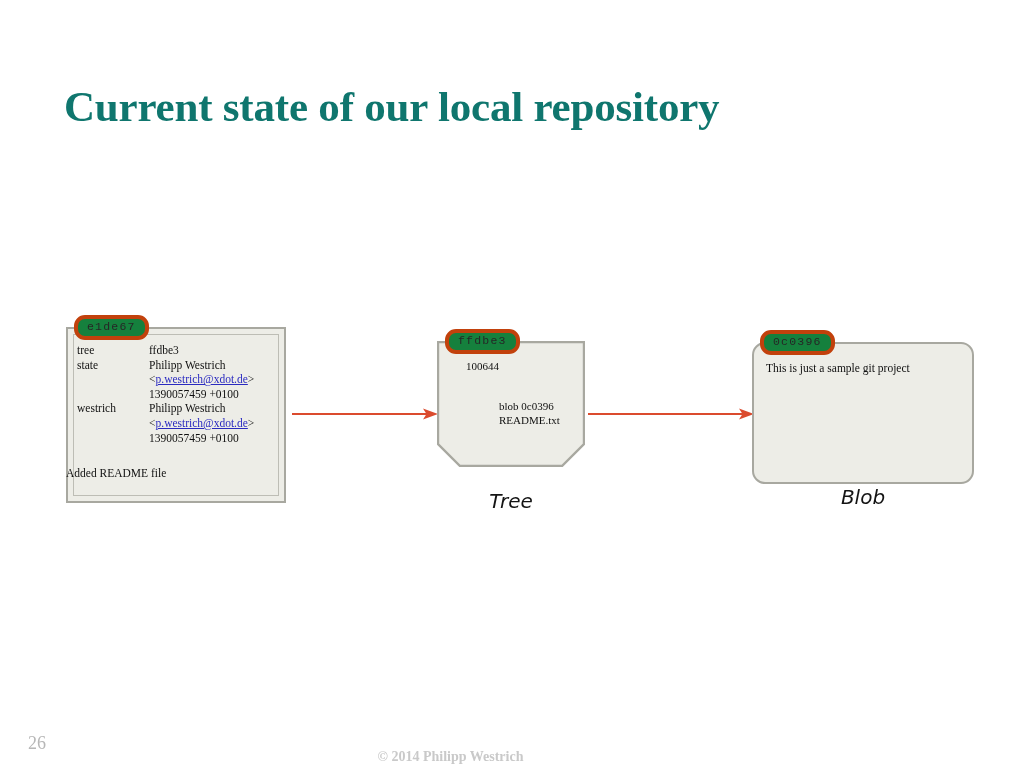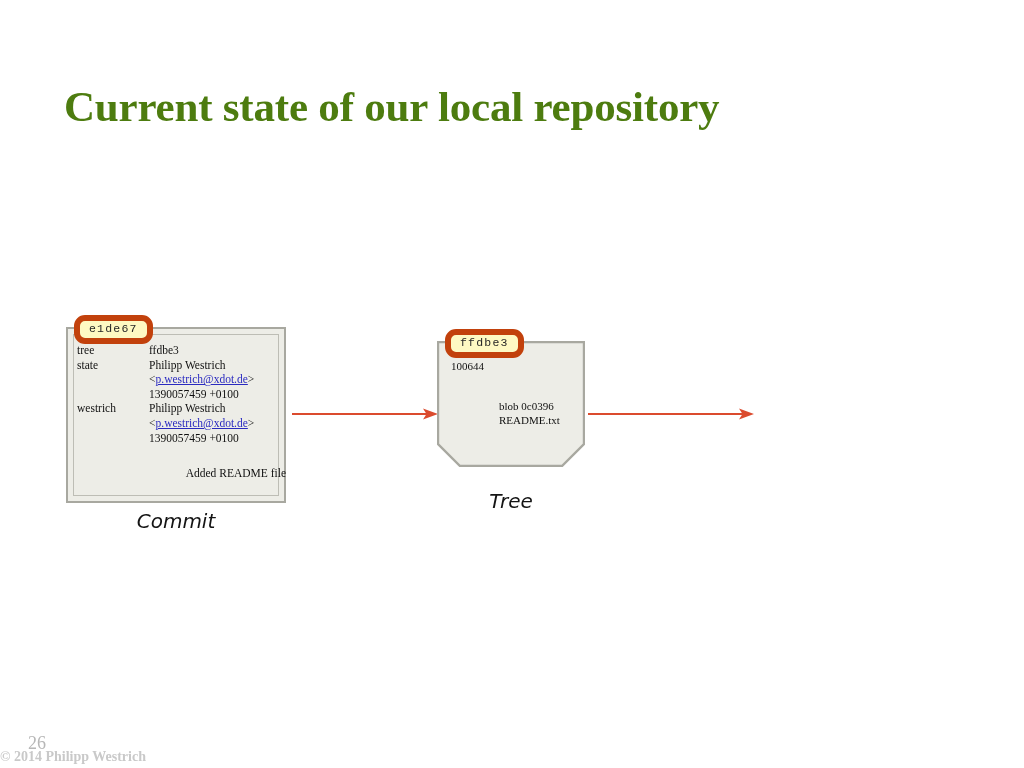--- a/index.html
+++ b/index.html
@@ -15,21 +15,21 @@
     overflow: hidden;
     position: relative;
   }
 
   
   #slide-title {
     position: absolute;
     left: 64px;
     top: 52px;
     width: 700px;
-    color: #4d7c0f;
+    color: #0f766e;
     font-family: "Liberation Serif", serif;
     font-weight: bold;
     font-size: 43px;
     line-height: 1.22;
     letter-spacing: -0.2px;
   }
 
   
   #diagram {
     position: absolute;
@@ -53,22 +53,22 @@
     background: #EDEDE7;
     border: 2px solid #A8A8A0;
     box-sizing: border-box;
   }
 
   
   .hash-tab {
     position: absolute;
     top: -12px;
     left: 8px;
-    background: #fef9c3;
-    border: 6px solid #c2410c;
+    background: #15803d;
+    border: 4px solid #c2410c;
     border-radius: 11px;
     padding: 1px 9px 2px 9px;
     font-family: "Liberation Mono", monospace;
     font-size: 11.5px;
     letter-spacing: 1.2px;
     color: #262626;
     z-index: 5;
     line-height: 1.25;
     white-space: nowrap;
   }
@@ -115,23 +115,23 @@
   .commit-sub {
     margin-left: 72px;
   }
   .email-link {
     color: #2a2ac0;
     text-decoration: underline;
   }
   .commit-message {
     position: absolute;
     left: 0;
-    right: 0;
+    right: 12px;
     top: 140px;
-    text-align: right;
+    text-align: left;
     font-size: 11.5px;
     color: #101010;
   }
 
   
   #node-tree {
     left: 437px;
     top: 341px;
     width: 148px;
     height: 126px;
@@ -151,20 +151,21 @@
     font-size: 11px;
     color: #101010;
     line-height: 1.3;
   }
   .tree-row {
     display: flex;
     align-items: flex-start;
   }
   .tree-mode {
     flex: 0 0 48px;
+    text-align: right;
   }
   .tree-entry {
     flex: 1 1 auto;
     margin-top: 40px;
   }
 
   
   #node-blob {
     left: 752px;
     top: 342px;
@@ -233,20 +234,21 @@
     top: 733px;
     font-family: "Liberation Serif", serif;
     font-size: 18px;
     color: #B7B7B7;
   }
   #copyright {
     position: absolute;
     left: 0;
     top: 749px;
     width: 901px;
+    text-align: center;
     font-family: "Liberation Serif", serif;
     font-weight: bold;
     font-size: 14px;
     color: #C9C9C9;
   }
 </style>
 </head>
 <body>
 
 <h1 id="slide-title">Current state of our local repository</h1>
@@ -273,21 +275,20 @@
       <div class="commit-row">
         <span class="commit-key">westrich</span>
         <span class="commit-val">Philipp Westrich</span>
       </div>
       <div class="commit-sub"><span>&lt;</span><a class="email-link" href="#">p.westrich@xdot.de</a><span>&gt;</span></div>
       <div class="commit-sub">1390057459 +0100</div>
     </div>
 
     <div class="commit-message">Added README file</div>
   </div>
-  <div class="node-caption" id="caption-commit">Commit</div>
 
   <div class="arrow" id="arrow-commit-tree">
     <svg width="146" height="14" viewBox="0 0 146 14" xmlns="http://www.w3.org/2000/svg">
       <line x1="0" y1="7" x2="136" y2="7" stroke="#DB4B2E" stroke-width="2.2"></line>
       <path d="M 146 7 L 131 1.5 L 134.5 7 L 131 12.5 Z" fill="#DB4B2E"></path>
     </svg>
   </div>
 
   <div class="node" id="node-tree">
     <div class="node-shape">
@@ -309,17 +310,23 @@
   </div>
   <div class="node-caption" id="caption-tree">Tree</div>
 
   <div class="arrow" id="arrow-tree-blob">
     <svg width="166" height="14" viewBox="0 0 166 14" xmlns="http://www.w3.org/2000/svg">
       <line x1="0" y1="7" x2="156" y2="7" stroke="#DB4B2E" stroke-width="2.2"></line>
       <path d="M 166 7 L 151 1.5 L 154.5 7 L 151 12.5 Z" fill="#DB4B2E"></path>
     </svg>
   </div>
 
+  <div class="node" id="node-blob">
+    <div class="node-body"></div>
+    <div class="hash-tab">0c0396</div>
+    <div class="blob-content">This is just a sample git project</div>
+  </div>
+  <div class="node-caption" id="caption-blob">Blob</div>
 
 </div>
 
 <div id="page-number">26</div>
 <div id="copyright">© 2014 Philipp Westrich</div>
 
 </body></html>

